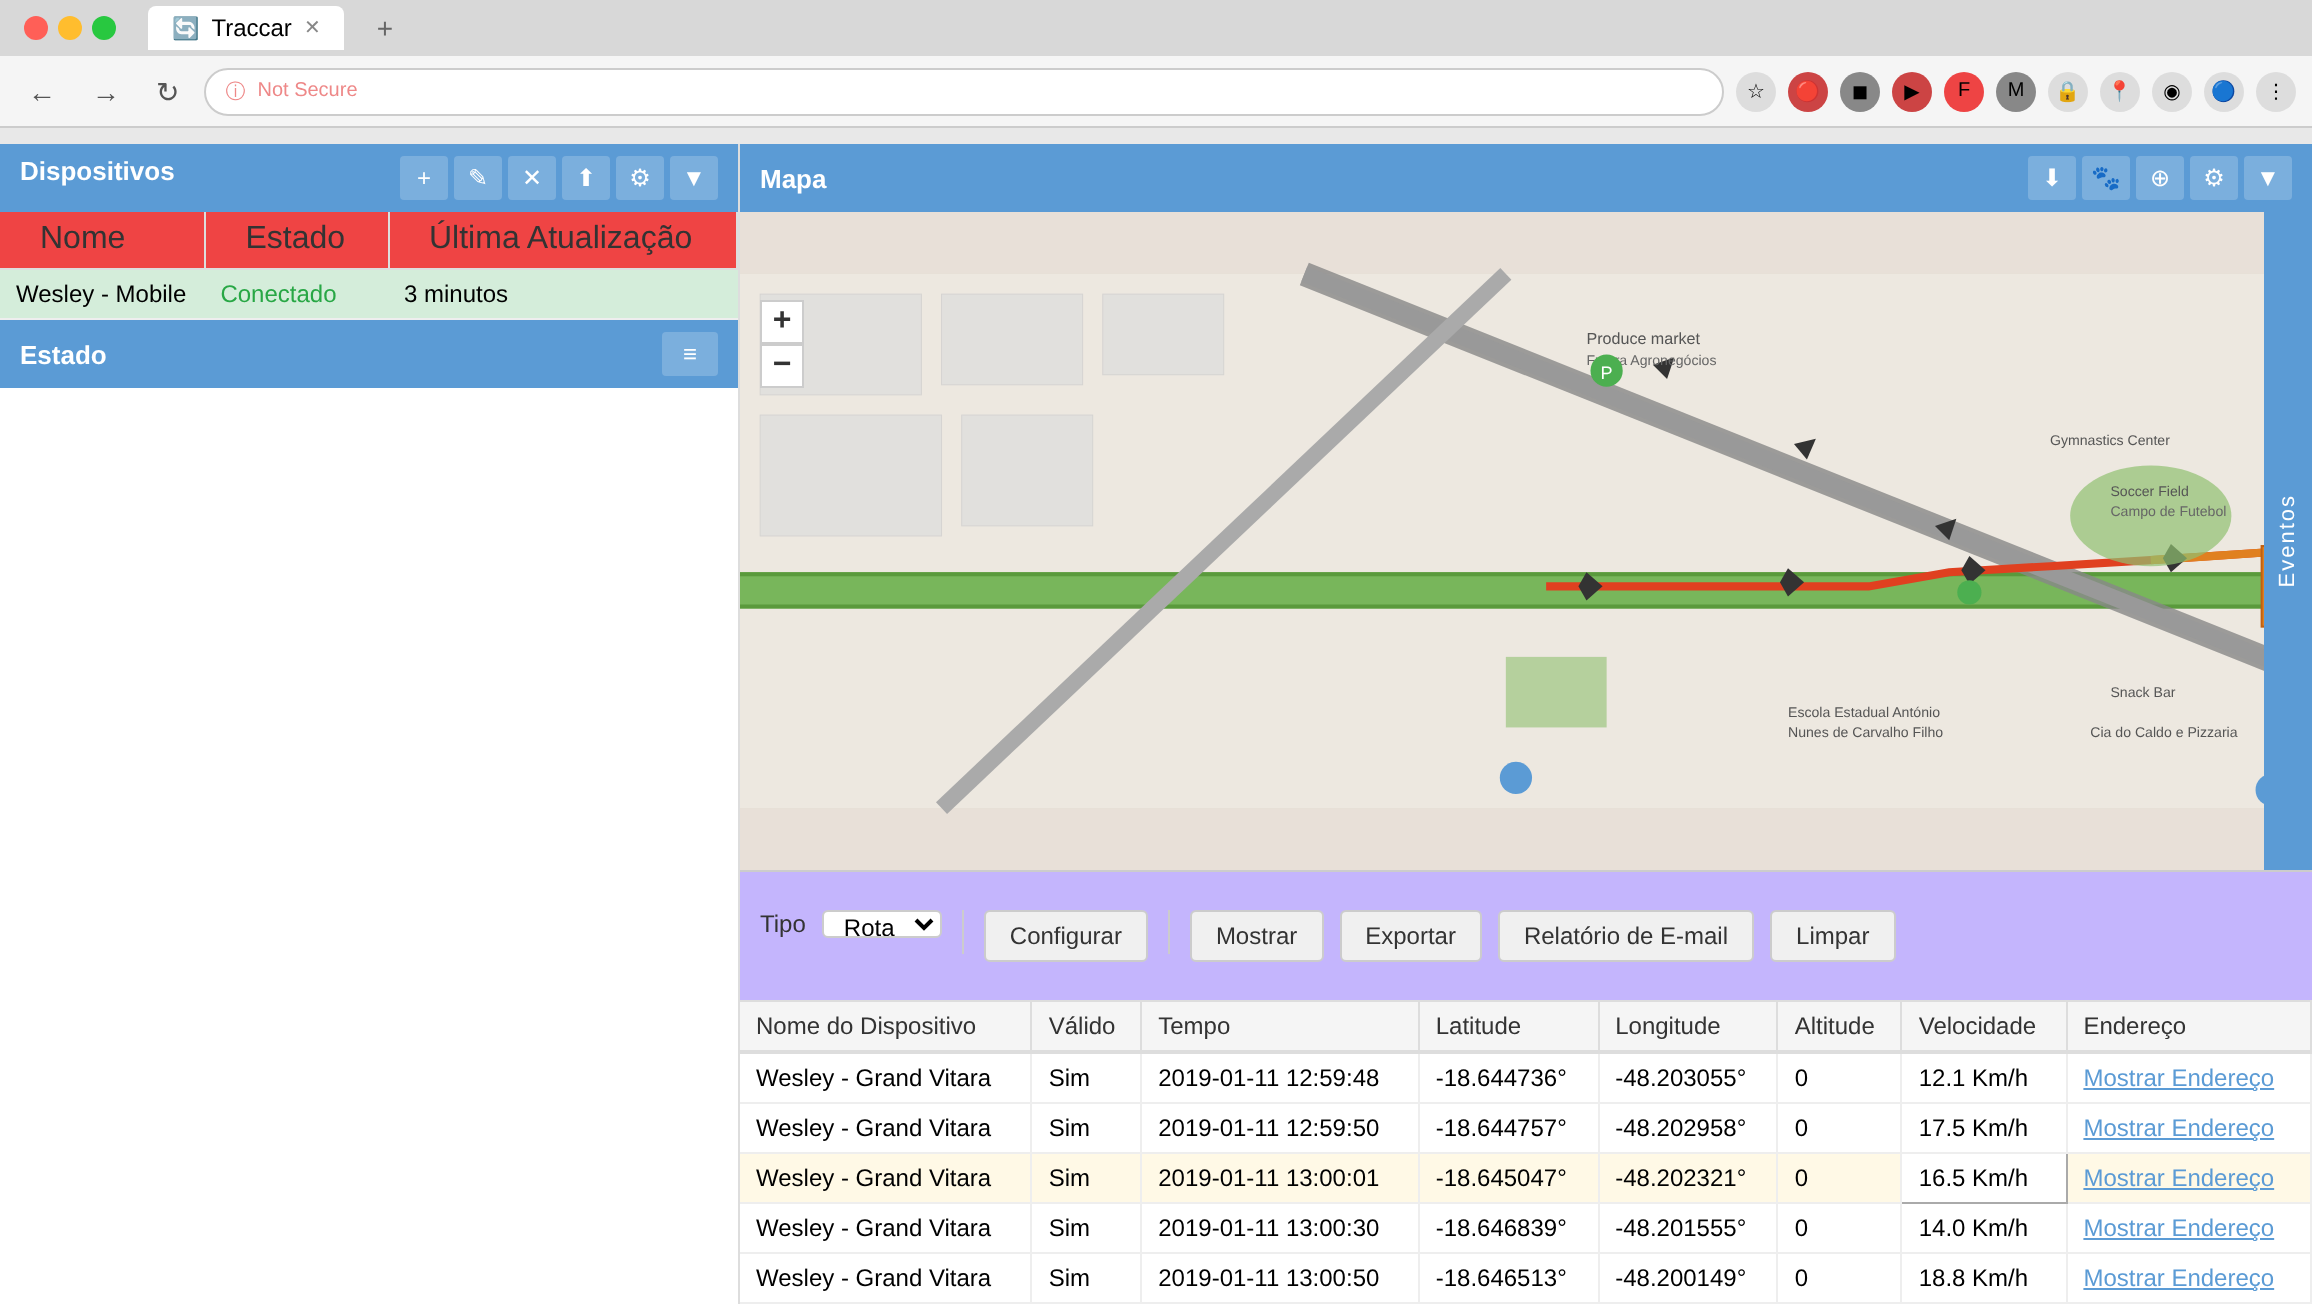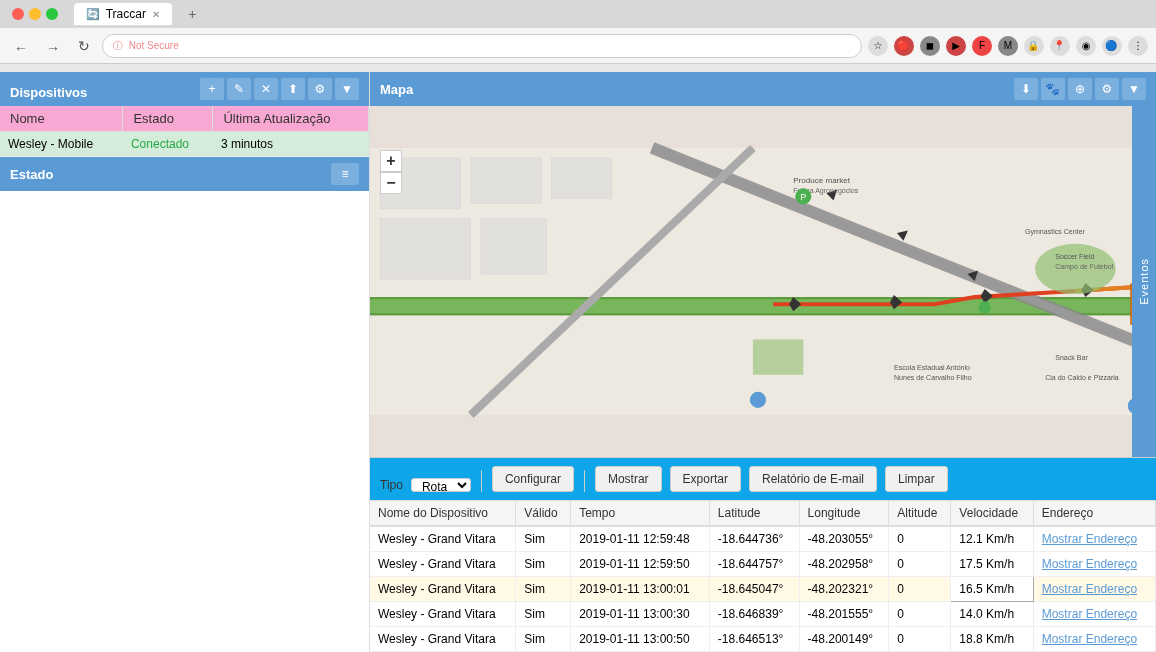--- a/index.html
+++ b/index.html
@@ -24,26 +24,26 @@
     .nav-icons { display: flex; gap: 6px; align-items: center; }
     .nav-icon { width: 20px; height: 20px; border-radius: 50%; background: #ddd; display: flex; align-items: center; justify-content: center; font-size: 10px; cursor: pointer; }
 
     
     .app { display: flex; height: calc(652px - 72px); }
 
     
     .left-panel { width: 370px; display: flex; flex-direction: column; background: white; border-right: 1px solid #ddd; }
 
     
-    .section-header { background: #5b9bd5; color: white; padding: 6px 10px; display: flex; align-items: flex-end; justify-content: space-between; font-size: 13px; font-weight: bold; }
+    .section-header { background: #5b9bd5; color: white; padding: 6px 10px; display: flex; align-items: flex-start; justify-content: space-between; font-size: 13px; font-weight: bold; }
     .header-buttons { display: flex; gap: 3px; }
     .hbtn { background: rgba(255,255,255,0.2); border: none; color: white; width: 24px; height: 22px; cursor: pointer; border-radius: 2px; font-size: 12px; display: flex; align-items: center; justify-content: center; }
 
     .devices-table { border-collapse: collapse; width: 100%; }
-    .devices-table th { background: #f9a8d4; border-bottom: 1px solid #ddd; border-right: 1px solid #ddd; padding: 5px 10px; text-align: left; font-size: 13px; color: #333; font-weight: normal; }
+    .devices-table th { background: #ef4444; border-bottom: 1px solid #ddd; border-right: 1px solid #ddd; padding: 5px 20px; text-align: left; font-size: 16px; color: #333; font-weight: normal; }
     .devices-table td { padding: 5px 8px; border-bottom: 1px solid #eee; font-size: 12px; }
     .row-connected { background: #d4edda; padding-left: 27px; }
     .status-connected { color: #28a745; margin-left: 28px; }
 
     
     .estado-section { flex: 1; display: flex; flex-direction: column; }
     .estado-header { background: #5b9bd5; color: white; padding: 6px 10px; display: flex; align-items: center; justify-content: space-between; font-size: 13px; font-weight: bold; }
     .estado-icon { background: rgba(255,255,255,0.2); border: none; color: white; width: 28px; height: 22px; cursor: pointer; border-radius: 2px; font-size: 12px; display: flex; align-items: center; justify-content: center; }
 
     .estado-table { border-collapse: collapse; width: 100%; }
@@ -66,21 +66,21 @@
     .eventos-sidebar { position: absolute; right: 0; top: 0; bottom: 0; width: 24px; background: #5b9bd5; display: flex; align-items: center; justify-content: center; cursor: pointer; }
     .eventos-text { color: white; font-size: 11px; writing-mode: vertical-rl; transform: rotate(180deg); letter-spacing: 1px; }
 
     
     .zoom-controls { position: absolute; left: 10px; top: 44px; display: flex; flex-direction: column; }
     .zoom-btn { background: white; border: 1px solid #ccc; width: 22px; height: 22px; display: flex; align-items: center; justify-content: center; cursor: pointer; font-size: 16px; color: #333; font-weight: bold; }
 
     
     .bottom-section { background: white; border-top: 1px solid #ccc; }
 
-    .toolbar-row { background: #0ea5e9; padding: 8px 10px; display: flex; align-items: flex-end; gap: 8px; border-bottom: 1px solid #ddd; }
+    .toolbar-row { background: #c4b5fd; padding: 19px 10px; display: flex; align-items: flex-start; gap: 8px; border-bottom: 1px solid #ddd; }
     .tipo-label { font-size: 12px; color: #333; }
     .tipo-select { height: 14px; border: 1px solid #ccc; border-radius: 3px; padding: 0 6px; font-size: 12px; background: white; }
     .toolbar-sep { width: 1px; height: 22px; background: #ccc; margin: 0 2px; }
     .toolbar-btn { background: #f0f0f0; border: 1px solid #ccc; border-radius: 3px; padding: 3px 12px; font-size: 12px; cursor: pointer; color: #333; height: 26px; }
 
     .data-table-wrap { overflow-x: auto; max-height: 160px; overflow-y: auto; }
     .data-table { border-collapse: collapse; width: 100%; font-size: 12px; }
     .data-table th { background: #f5f5f5; border-bottom: 2px solid #ddd; border-right: 1px solid #ddd; padding: 5px 8px; text-align: left; font-weight: normal; color: #333; white-space: nowrap; position: sticky; top: 0; }
     .data-table td { padding: 5px 8px; border-bottom: 1px solid #eee; border-right: 1px solid #eee; white-space: nowrap; }
     .row-highlight { background: #fff9e6; }

